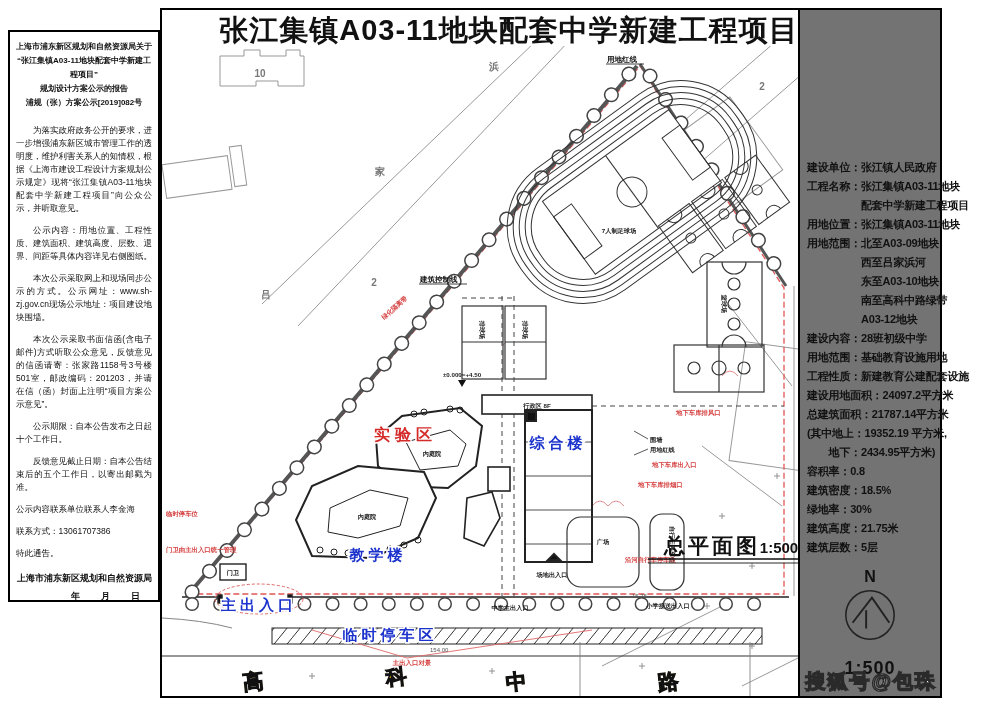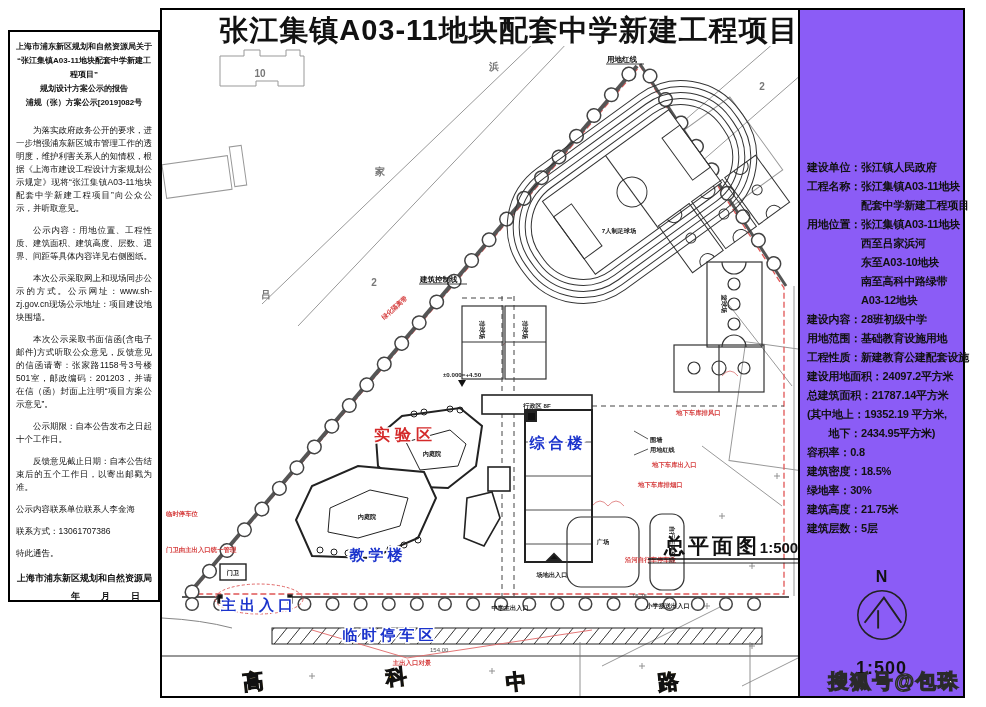--- a/index.html
+++ b/index.html
@@ -28,22 +28,22 @@
   .t7{font-size:7.5px;fill:#111;font-weight:bold;}
   .tg{font-size:10px;fill:#777;font-weight:bold;}
   .lab-blue{font-size:15px;font-weight:bold;fill:#1b33cc;stroke:#fff;stroke-width:3px;
             paint-order:stroke;letter-spacing:4px;}
   .lab-red{font-size:16px;font-weight:bold;fill:#d42a2a;stroke:#fff;stroke-width:3px;
            paint-order:stroke;letter-spacing:5px;}
   .road-char{font-size:21px;font-weight:bold;fill:#e2aa00;stroke:#111;stroke-width:0.9px;}
   .plan-title-txt{font-size:21px;font-weight:bold;fill:#111;letter-spacing:3px;}
   .plan-scale-txt{font-size:15px;font-weight:bold;fill:#111;}
   
-  .right-panel{position:absolute;left:798px;top:8px;width:167px;height:690px;
-               border:2px solid #000;box-sizing:border-box;background:#8b5cf6;}
+  .right-panel{position:absolute;left:798px;top:8px;width:144px;height:690px;
+               border:2px solid #000;box-sizing:border-box;background:#737373;}
   .info-block{position:absolute;top:148px;left:7px;right:3px;}
   .info-line{font-size:11px;font-weight:bold;line-height:19px;white-space:nowrap;letter-spacing:-0.2px;}
   .north-block{position:absolute;top:558px;left:0;width:100%;text-align:center;}
   .north-n{font-size:16px;font-weight:bold;}
   .scale-label{font-size:18px;font-weight:bold;margin-top:10px;letter-spacing:1px;}
   .watermark{position:absolute;right:3px;bottom:1px;font-size:20px;font-weight:bold;
              letter-spacing:2px;color:#fff;-webkit-text-stroke:1.4px #2a2a2a;white-space:nowrap;}
 </style>
 </head>
 <body>
@@ -293,20 +293,21 @@
       <line x1="486" y1="517" x2="636" y2="517" stroke="#111" stroke-width="0.9"></line>
     </svg>
   </div>
 
   <div class="right-panel">
     <div class="info-block">
       <div class="info-line">建设单位：张江镇人民政府</div>
       <div class="info-line">工程名称：张江集镇A03-11地块</div>
       <div class="info-line">　　　　　配套中学新建工程项目</div>
       <div class="info-line">用地位置：张江集镇A03-11地块</div>
+      <div class="info-line">用地范围：北至A03-09地块</div>
       <div class="info-line">　　　　　西至吕家浜河</div>
       <div class="info-line">　　　　　东至A03-10地块</div>
       <div class="info-line">　　　　　南至高科中路绿带</div>
       <div class="info-line">　　　　　A03-12地块</div>
       <div class="info-line">建设内容：28班初级中学</div>
       <div class="info-line">用地范围：基础教育设施用地</div>
       <div class="info-line">工程性质：新建教育公建配套设施</div>
       <div class="info-line">建设用地面积：24097.2平方米</div>
       <div class="info-line">总建筑面积：21787.14平方米</div>
       <div class="info-line">(其中地上：19352.19 平方米,</div>

